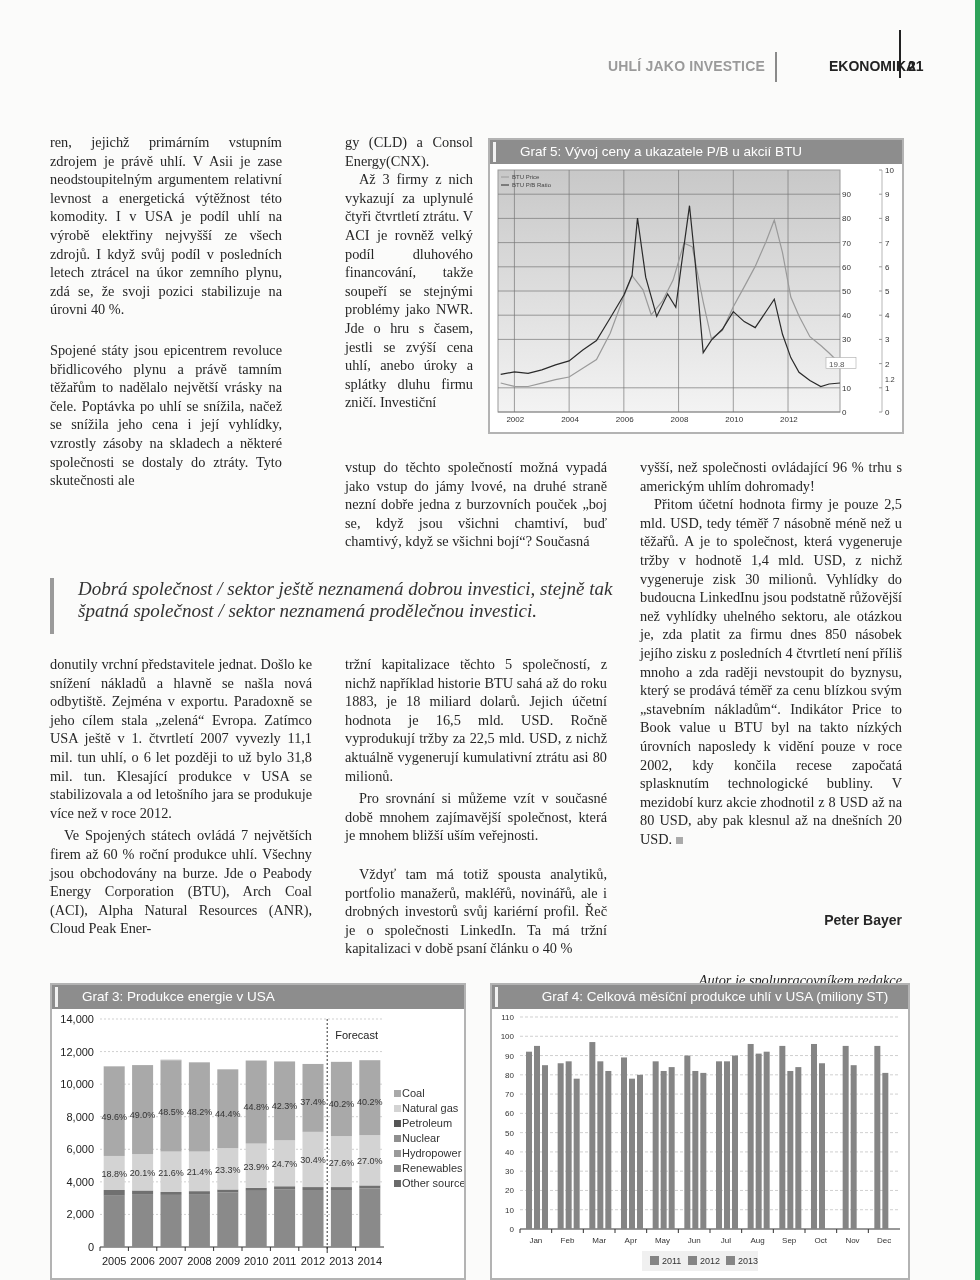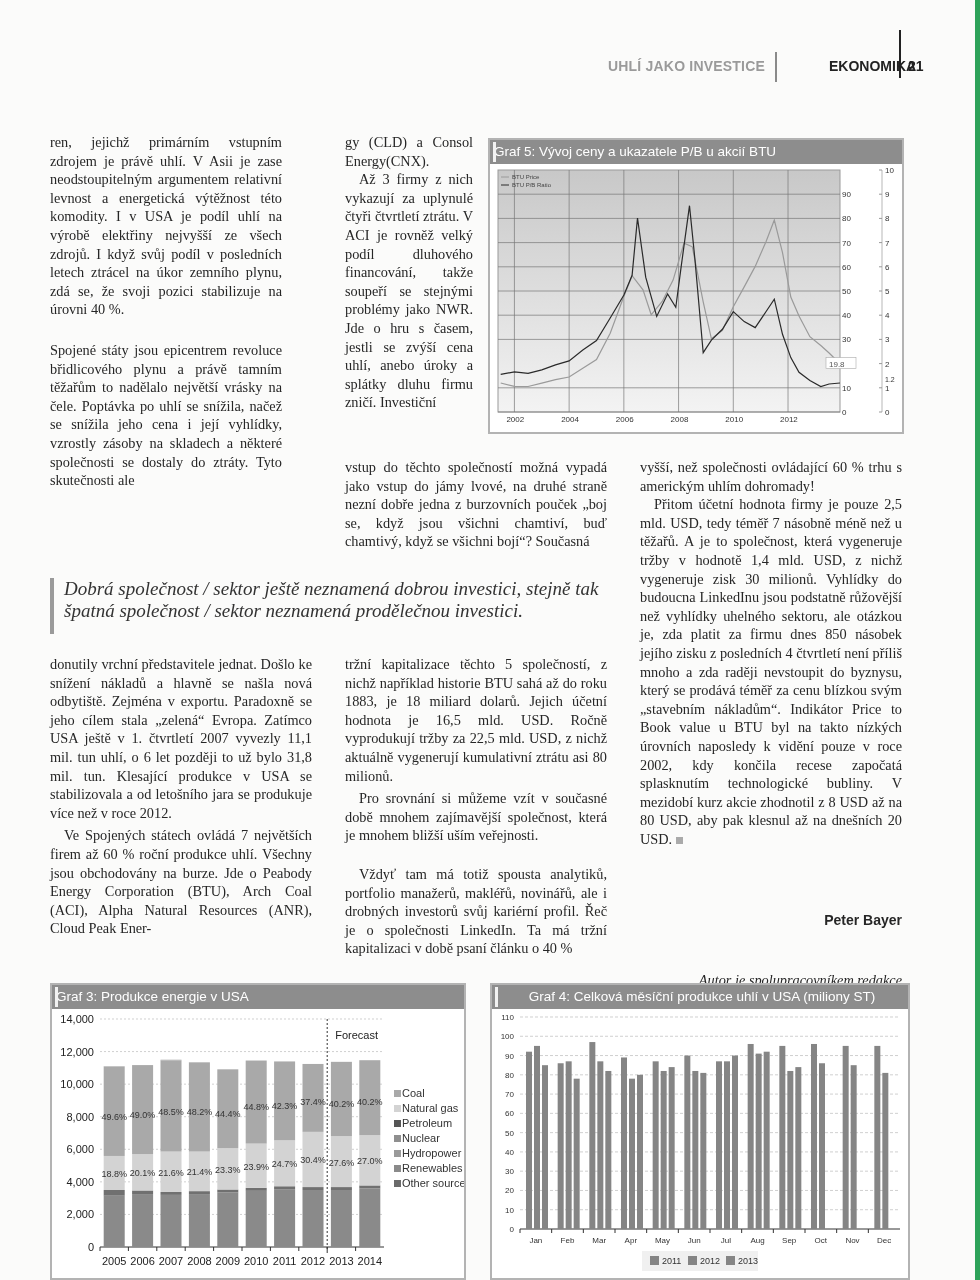--- a/index.html
+++ b/index.html
@@ -11,24 +11,24 @@
   .header .sep1 { position: absolute; left: 175px; top: 0; width: 2px; height: 30px; background: #8a8a8a; }
   .header .rubric { position: absolute; left: 193px; top: 6px; font-size: 14px; color: #222; padding-left: 36px; }
   .header .sep2 { position: absolute; left: 299px; top: -22px; width: 2px; height: 48px; background: #222; }
   .header .page { position: absolute; left: 308px; top: 6px; font-size: 14px; color: #222; }
 
   .col { position: absolute; font-size: 14.3px; line-height: 18.6px; text-align: justify; }
   .col p { text-indent: 0; }
   .col p.ind { text-indent: 14px; }
   .h2 { font-family: "Liberation Serif", serif; font-weight: bold; font-size: 15px; line-height: 19px; letter-spacing: 0.5px; }
 
-  .quote { position: absolute; left: 50px; top: 578px; width: 570px; height: 56px; border-left: 4px solid #9a9a9a; padding-left: 10px; font-style: italic; font-size: 19px; line-height: 22px; color: #333; }
+  .quote { position: absolute; left: 50px; top: 578px; width: 570px; height: 56px; border-left: 4px solid #9a9a9a; padding-left: 24px; font-style: italic; font-size: 19px; line-height: 22px; color: #333; }
 
   .chart-box { position: absolute; border: 2px solid #b3b3b3; background: #fff; }
-  .chart-title { position: absolute; left: 0; top: 0; right: 0; height: 24px; background: #8d8d8d; color: #fff; font-family: "Liberation Sans", sans-serif; font-size: 13.5px; line-height: 24px; padding-left: 4px; }
+  .chart-title { position: absolute; left: 0; top: 0; right: 0; height: 24px; background: #8d8d8d; color: #fff; font-family: "Liberation Sans", sans-serif; font-size: 13.5px; line-height: 24px; padding-left: 30px; }
   .chart-title::before { content: ""; position: absolute; left: 3px; top: 2px; width: 3px; height: 20px; background: #f2f2f2; }
   svg text { font-family: "Liberation Sans", sans-serif; }
 
   .author { position: absolute; left: 640px; top: 912px; width: 262px; text-align: right; font-family: "Liberation Sans", sans-serif; font-weight: bold; font-size: 14px; }
   .author-note { position: absolute; left: 620px; top: 932px; width: 282px; text-align: right; font-style: italic; font-size: 14.3px; margin-top: 40px; }
   .endmark { display: inline-block; width: 7px; height: 7px; background: #aaa; margin-left: 4px; }
 </style>
 </head>
 <body>
 
@@ -49,21 +49,21 @@
 
 <div class="col" style="left:345px; top:133px; width:128px;">
   <p>gy (CLD) a Consol Energy(CNX).</p>
   <p class="ind">Až 3 firmy z nich vykazují za uplynulé čtyři čtvrtletí ztrátu. V ACI je rovněž velký podíl dluhového financování, takže soupeří se stejnými problémy jako NWR. Jde o hru s časem, jestli se zvýší cena uhlí, anebo úroky a splátky dluhu firmu zničí. Investiční</p>
 </div>
 <div class="col" style="left:345px; top:458px; width:262px;">
   <p>vstup do těchto společností možná vypadá jako vstup do jámy lvové, na druhé straně nezní dobře jedna z burzovních pouček „boj se, když jsou všichni chamtiví, buď chamtivý, když se všichni bojí“? Současná</p>
 </div>
 
 <div class="col" style="left:640px; top:458px; width:262px;">
-  <p>vyšší, než společnosti ovládající 60 % trhu s americkým uhlím dohromady!</p>
+  <p>vyšší, než společnosti ovládající 96 % trhu s americkým uhlím dohromady!</p>
   <p class="ind"><span>Přitom účetní hodnota firmy je pouze 2,5 mld. USD, tedy téměř 7 násobně méně než u těžařů. A je to společnost, která vygeneruje tržby v hodnotě 1,4 mld. USD, z nichž vygeneruje zisk 30 milionů. Vyhlídky do budoucna LinkedInu jsou podstatně růžovější než vyhlídky uhelného sektoru, ale otázkou je, zda platit za firmu dnes 850 násobek jejího zisku z posledních 4 čtvrtletí není příliš mnoho a zda raději nevstoupit do byznysu, který se prodává téměř za cenu blízkou svým „stavebním nákladům“. Indikátor Price to Book value u BTU byl na takto nízkých úrovních naposledy k vidění pouze v roce 2002, kdy končila recese započatá splasknutím technologické bubliny. V mezidobí kurz akcie zhodnotil z 8 USD až na 80 USD, aby pak klesnul až na dnešních 20 USD.</span><span class="endmark"></span></p>
 </div>
 <div class="author">Peter Bayer</div>
 <div class="author-note">Autor je spolupracovníkem redakce</div>
 
 <div class="quote">Dobrá společnost / sektor ještě neznamená dobrou investici, stejně tak špatná společnost / sektor neznamená prodělečnou investici.</div>
 
 <div class="col" style="left:50px; top:655px; width:262px;">
   <p>donutily vrchní představitele jednat. Došlo ke snížení nákladů a hlavně se našla nová odbytiště. Zejména v exportu. Paradoxně se jeho cílem stala „zelená“ Evropa. Zatímco USA ještě v 1. čtvrtletí 2007 vyvezly 11,1 mil. tun uhlí, o 6 let později to už bylo 31,8 mil. tun. Klesající produkce v USA se stabilizovala a od letošního jara se produkuje více než v roce 2012.</p>
   <p class="ind" style="margin-top:4px;">Ve Spojených státech ovládá 7 největších firem až 60 % roční produkce uhlí. Všechny jsou obchodovány na burze. Jde o Peabody Energy Corporation (BTU), Arch Coal (ACI), Alpha Natural Resources (ANR), Cloud Peak Ener-</p>

